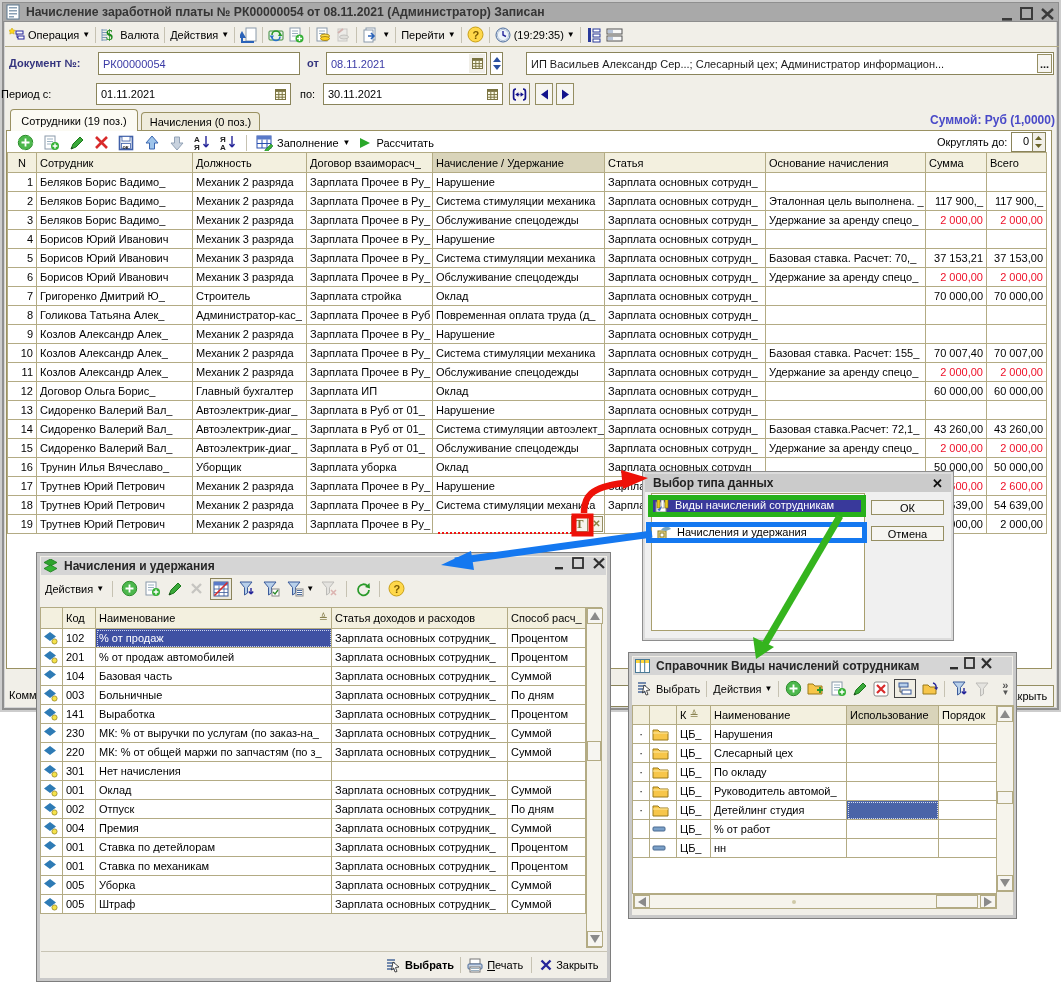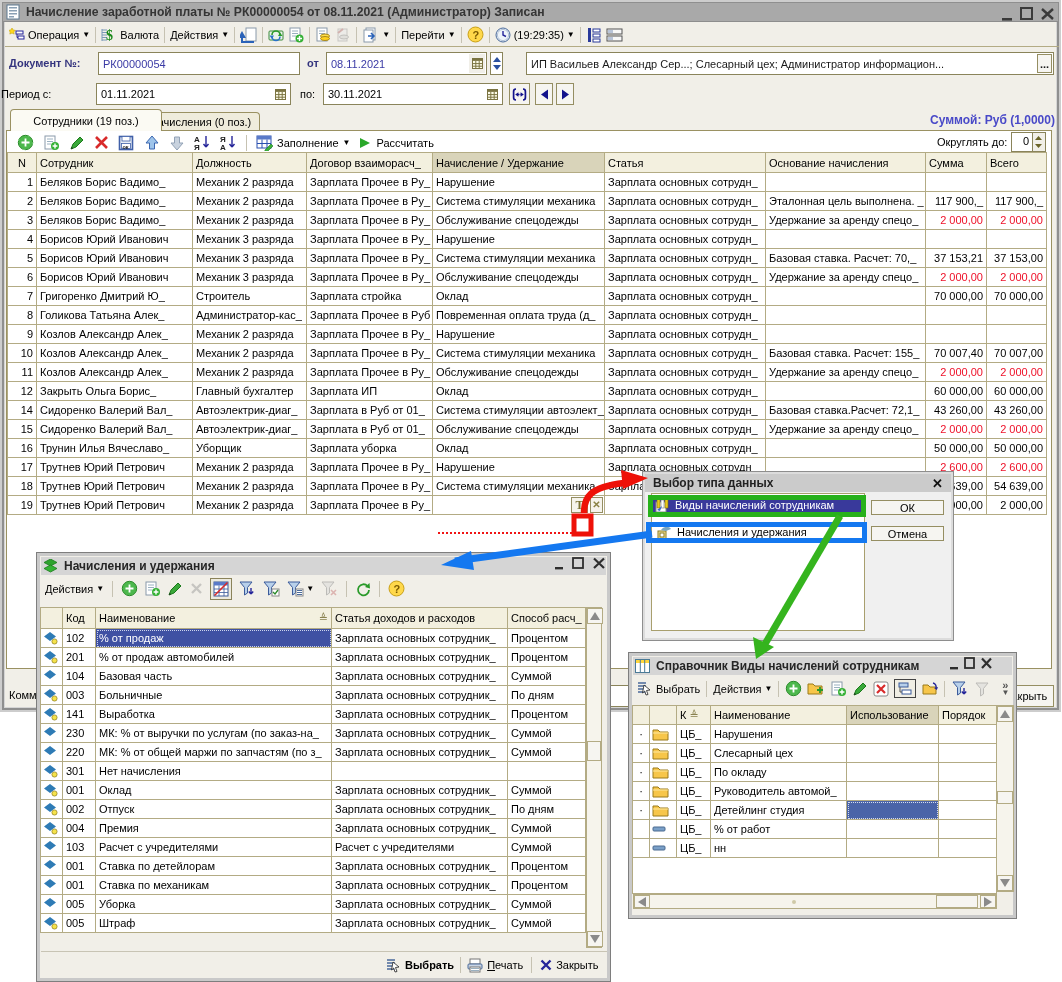--- a/index.html
+++ b/index.html
@@ -214,21 +214,21 @@
       <svg width="9" height="11" viewBox="0 0 9 11">
         <polygon points="8,0.5 8,10.5 1,5.5" fill="#13138c"></polygon>
       </svg>
     </div>
   <div class="btn" style="left:555px;top:82px;width:18px;height:22px">
       <svg width="9" height="11" viewBox="0 0 9 11">
         <polygon points="1,0.5 1,10.5 8,5.5" fill="#13138c"></polygon>
       </svg>
     </div>
 
-  <div class="abs" style="left:9px;top:108px;width:152px;height:22px;background:#fbfaf3;border:1px solid #9a9162;border-bottom:none;border-radius:4px 4px 0 0;display:flex;align-items:center;justify-content:center;z-index:3">Сотрудники (19 поз.)</div>
+  <div class="abs" style="left:9px;top:108px;width:128px;height:22px;background:#fbfaf3;border:1px solid #9a9162;border-bottom:none;border-radius:4px 4px 0 0;display:flex;align-items:center;justify-content:center;z-index:3">Сотрудники (19 поз.)</div>
   <div class="abs" style="left:140px;top:111px;width:119px;height:19px;background:#efecdc;border:1px solid #9a9162;border-bottom:none;border-radius:4px 4px 0 0;display:flex;align-items:center;justify-content:center;z-index:1">Начисления (0 поз.)</div>
   <div class="lbl" style="left:929px;top:112px;font-weight:bold;color:#4949c8;font-size:12px">Суммой: Руб (1,0000)</div>
 
   <div class="abs" style="left:5px;top:129px;width:1046px;height:539px;background:#fff;border:1px solid #9a9162;z-index:2">
     <div class="abs" id="tabtb" style="left:2px;top:1px;width:1040px;height:21px;display:flex;align-items:center;gap:9px;padding-left:8px">
       <svg width="17" height="17" viewBox="0 0 17 17">
           <circle cx="8.5" cy="8.5" r="7.2" fill="#4db84d" stroke="#2a8a2a"></circle>
           <circle cx="8.5" cy="8.5" r="7.2" fill="none" stroke="#88d888" stroke-width="1" stroke-dasharray="2 10"></circle>
           <path d="M8.5,4.5 v8 M4.5,8.5 h8" stroke="#fff" stroke-width="1.8"></path>
         </svg>
@@ -415,28 +415,39 @@
             <td class="" style="width:114px">Механик 2 разряда</td>
             <td class="" style="width:126px">Зарплата Прочее в Ру_</td>
             <td class="" style="width:172px">Обслуживание спецодежды</td>
             <td class="" style="width:161px">Зарплата основных сотрудн_</td>
             <td class="" style="width:160px">Удержание за аренду спецо_</td>
             <td class="num red" style="width:61px">2 000,00</td>
             <td class="num red" style="width:60px">2 000,00</td>
           </tr>
           <tr>
             <td class="num" style="width:29px">12</td>
-            <td class="" style="width:156px">Закрыть Ольга Борис_</td>
+            <td class="" style="width:156px">Договор Ольга Борис_</td>
             <td class="" style="width:114px">Главный бухгалтер</td>
             <td class="" style="width:126px">Зарплата ИП</td>
             <td class="" style="width:172px">Оклад</td>
             <td class="" style="width:161px">Зарплата основных сотрудн_</td>
             <td class="" style="width:160px"></td>
             <td class="num" style="width:61px">60 000,00</td>
             <td class="num" style="width:60px">60 000,00</td>
+          </tr>
+          <tr>
+            <td class="num" style="width:29px">13</td>
+            <td class="" style="width:156px">Сидоренко Валерий Вал_</td>
+            <td class="" style="width:114px">Автоэлектрик-диаг_</td>
+            <td class="" style="width:126px">Зарплата  в Руб от 01_</td>
+            <td class="" style="width:172px">Нарушение</td>
+            <td class="" style="width:161px">Зарплата основных сотрудн_</td>
+            <td class="" style="width:160px"></td>
+            <td class="num" style="width:61px"></td>
+            <td class="num" style="width:60px"></td>
           </tr>
           <tr>
             <td class="num" style="width:29px">14</td>
             <td class="" style="width:156px">Сидоренко Валерий Вал_</td>
             <td class="" style="width:114px">Автоэлектрик-диаг_</td>
             <td class="" style="width:126px">Зарплата  в Руб от 01_</td>
             <td class="" style="width:172px">Система стимуляции автоэлект_</td>
             <td class="" style="width:161px">Зарплата основных сотрудн_</td>
             <td class="" style="width:160px">Базовая ставка.Расчет: 72,1_</td>
             <td class="num" style="width:61px">43 260,00</td>
@@ -716,31 +727,20 @@
         <tr>
           <td style="width:22px;padding:0 2px">
             <svg width="16" height="14" viewBox="0 0 16 14">
               <polygon points="7,1 13,5.5 7,10 1,5.5" fill="#2e7bb5"></polygon>
               <circle cx="11.5" cy="10.5" r="2.6" fill="#f5e24a" stroke="#8a7a20" stroke-width="0.7"></circle>
             </svg>
           </td>
           <td style="width:33px">004</td>
           <td style="width:236px">Премия</td>
           <td style="width:176px">Зарплата основных сотрудник_</td>
-          <td style="width:78px">Суммой</td>
-        </tr>
-        <tr>
-          <td style="width:22px;padding:0 2px">
-            <svg width="16" height="14" viewBox="0 0 16 14">
-              <polygon points="7,1 13,5.5 7,10 1,5.5" fill="#2e7bb5"></polygon>
-            </svg>
-          </td>
-          <td style="width:33px">103</td>
-          <td style="width:236px">Расчет с учредителями</td>
-          <td style="width:176px">Расчет с учредителями</td>
           <td style="width:78px">Суммой</td>
         </tr>
         <tr>
           <td style="width:22px;padding:0 2px">
             <svg width="16" height="14" viewBox="0 0 16 14">
               <polygon points="7,1 13,5.5 7,10 1,5.5" fill="#2e7bb5"></polygon>
             </svg>
           </td>
           <td style="width:33px">001</td>
           <td style="width:236px">Ставка по детейлорам</td>

